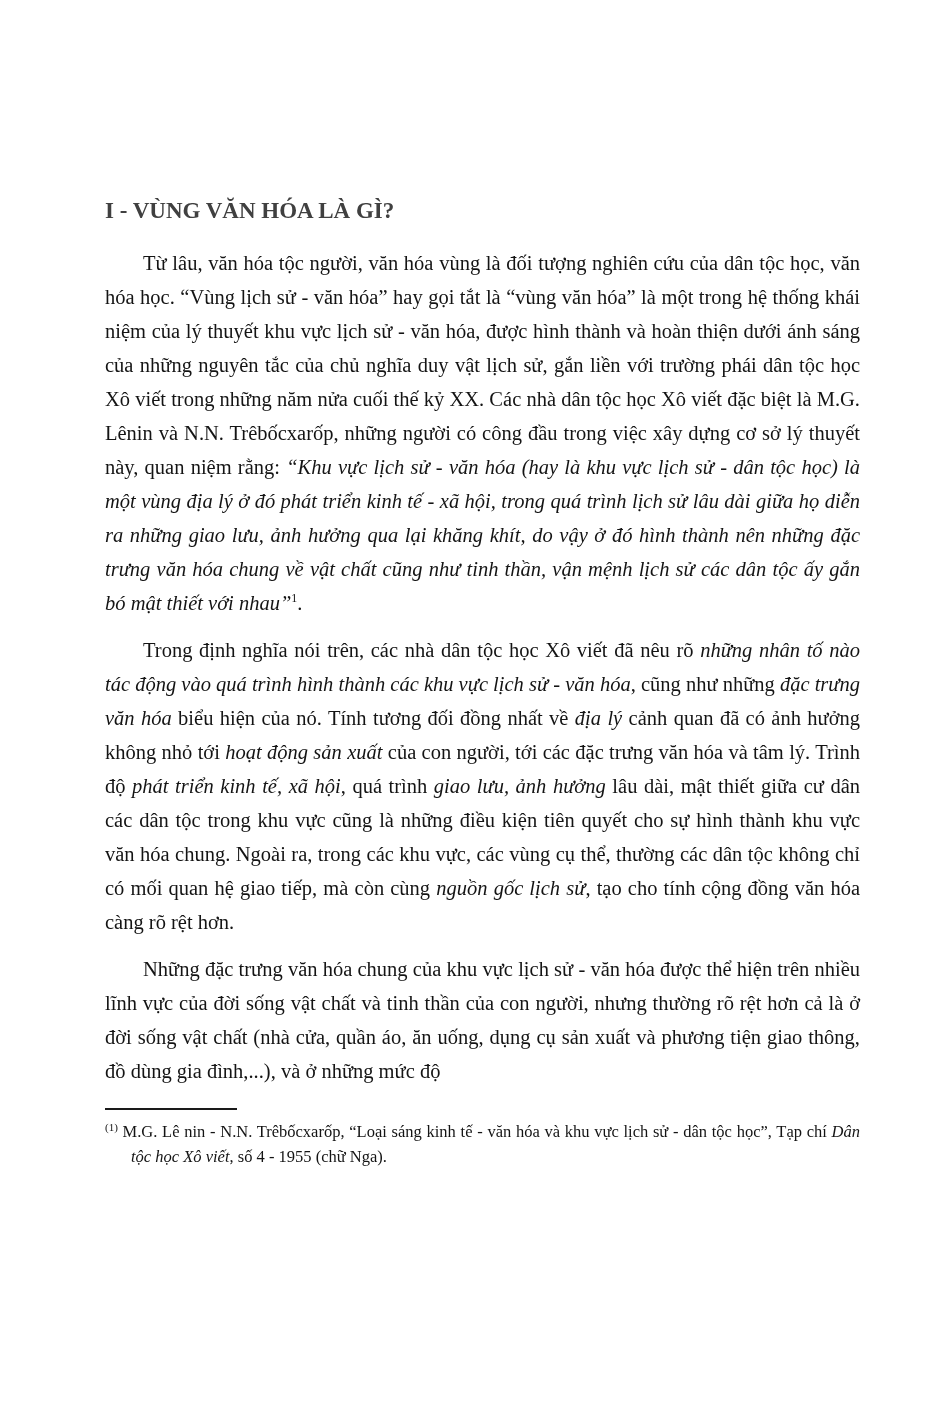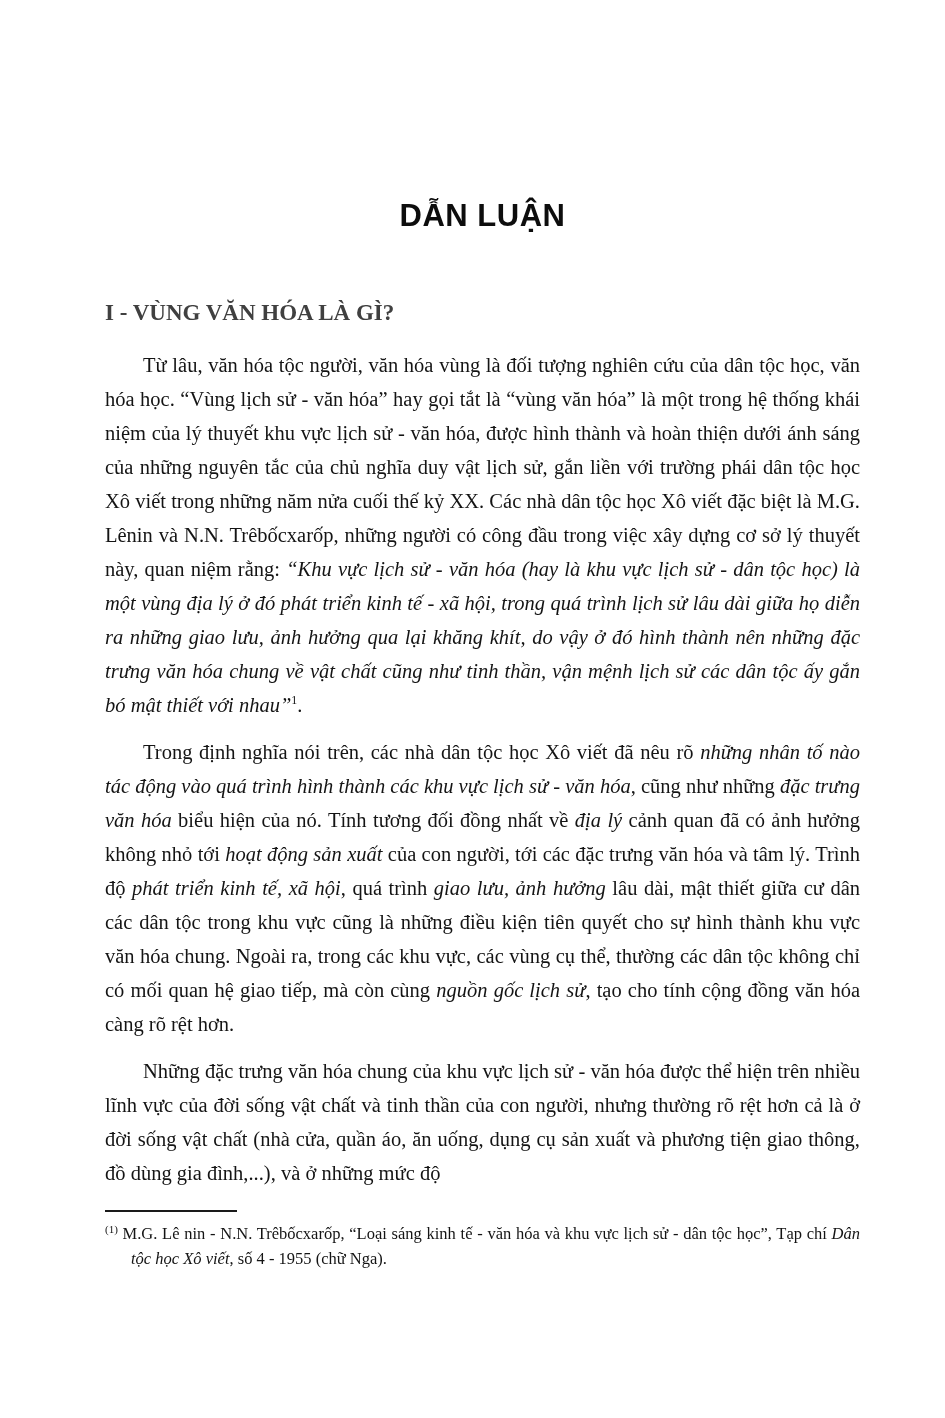--- a/index.html
+++ b/index.html
@@ -57,21 +57,20 @@
     padding-left: 26px;
     text-indent: -26px;
     text-align: justify;
   }
   .footnote sup { font-size: 11px; }
 </style>
 </head>
 <body>
 
 <div class="page">
-  <h1 class="title">DẪN LUẬN</h1>
 
   <h2 class="section-heading">I - VÙNG VĂN HÓA LÀ GÌ?</h2>
 
   <div class="body-text" id="paragraphs">
       <p class="para"><span>Từ lâu, văn hóa tộc người, văn hóa vùng là đối tượng nghiên cứu của dân tộc học, văn hóa học. “Vùng lịch sử - văn hóa” hay gọi tắt là “vùng văn hóa” là một trong hệ thống khái niệm của lý thuyết khu vực lịch sử - văn hóa, được hình thành và hoàn thiện dưới ánh sáng của những nguyên tắc của chủ nghĩa duy vật lịch sử, gắn liền với trường phái dân tộc học Xô viết trong những năm nửa cuối thế kỷ XX. Các nhà dân tộc học Xô viết đặc biệt là M.G. Lênin và N.N. Trêbốcxarốp, những người có công đầu trong việc xây dựng cơ sở lý thuyết này, quan niệm rằng: </span><span class="it">“Khu vực lịch sử - văn hóa (hay là khu vực lịch sử - dân tộc học) là một vùng địa lý ở đó phát triển kinh tế - xã hội, trong quá trình lịch sử lâu dài giữa họ diễn ra những giao lưu, ảnh hưởng qua lại khăng khít, do vậy ở đó hình thành nên những đặc trưng văn hóa chung về vật chất cũng như tinh thần, vận mệnh lịch sử các dân tộc ấy gắn bó mật thiết với nhau”</span><sup>1</sup><span>.</span></p>
       <p class="para"><span>Trong định nghĩa nói trên, các nhà dân tộc học Xô viết đã nêu rõ </span><span class="it">những nhân tố nào tác động vào quá trình hình thành các khu vực lịch sử - văn hóa</span><span>, cũng như những </span><span class="it">đặc trưng văn hóa</span><span> biểu hiện của nó. Tính tương đối đồng nhất về </span><span class="it">địa lý</span><span> cảnh quan đã có ảnh hưởng không nhỏ tới </span><span class="it">hoạt động sản xuất</span><span> của con người, tới các đặc trưng văn hóa và tâm lý. Trình độ </span><span class="it">phát triển kinh tế, xã hội</span><span>, quá trình </span><span class="it">giao lưu, ảnh hưởng</span><span> lâu dài, mật thiết giữa cư dân các dân tộc trong khu vực cũng là những điều kiện tiên quyết cho sự hình thành khu vực văn hóa chung. Ngoài ra, trong các khu vực, các vùng cụ thể, thường các dân tộc không chỉ có mối quan hệ giao tiếp, mà còn cùng </span><span class="it">nguồn gốc lịch sử</span><span>, tạo cho tính cộng đồng văn hóa càng rõ rệt hơn.</span></p>
       <p class="para"><span>Những đặc trưng văn hóa chung của khu vực lịch sử - văn hóa được thể hiện trên nhiều lĩnh vực của đời sống vật chất và tinh thần của con người, nhưng thường rõ rệt hơn cả là ở đời sống vật chất (nhà cửa, quần áo, ăn uống, dụng cụ sản xuất và phương tiện giao thông, đồ dùng gia đình,...), và ở những mức độ</span></p>
     </div>
 
   <div class="footnote-rule"></div>

